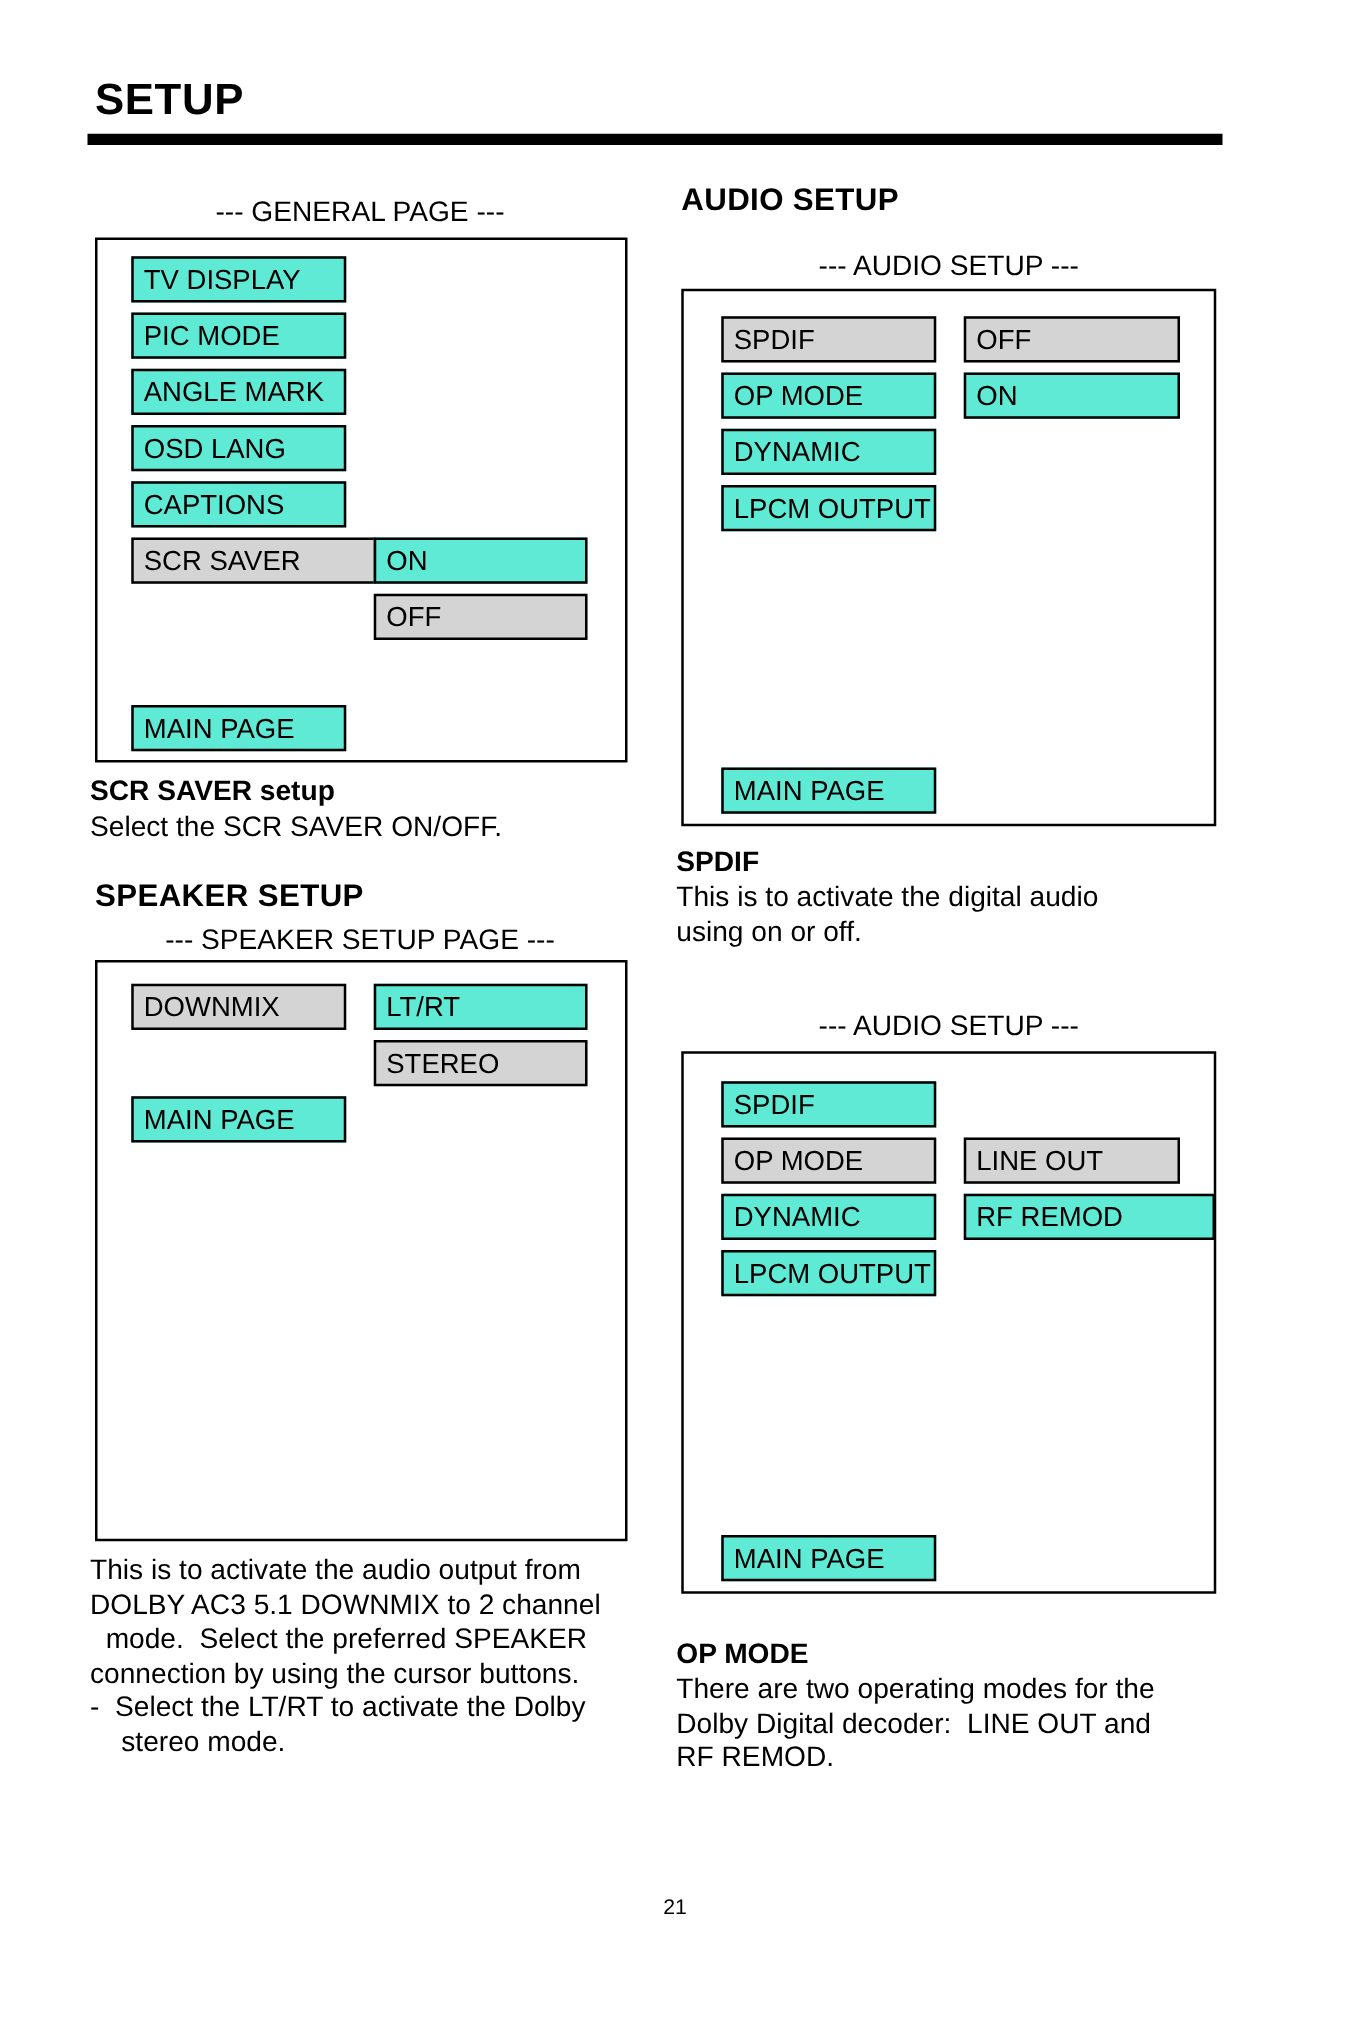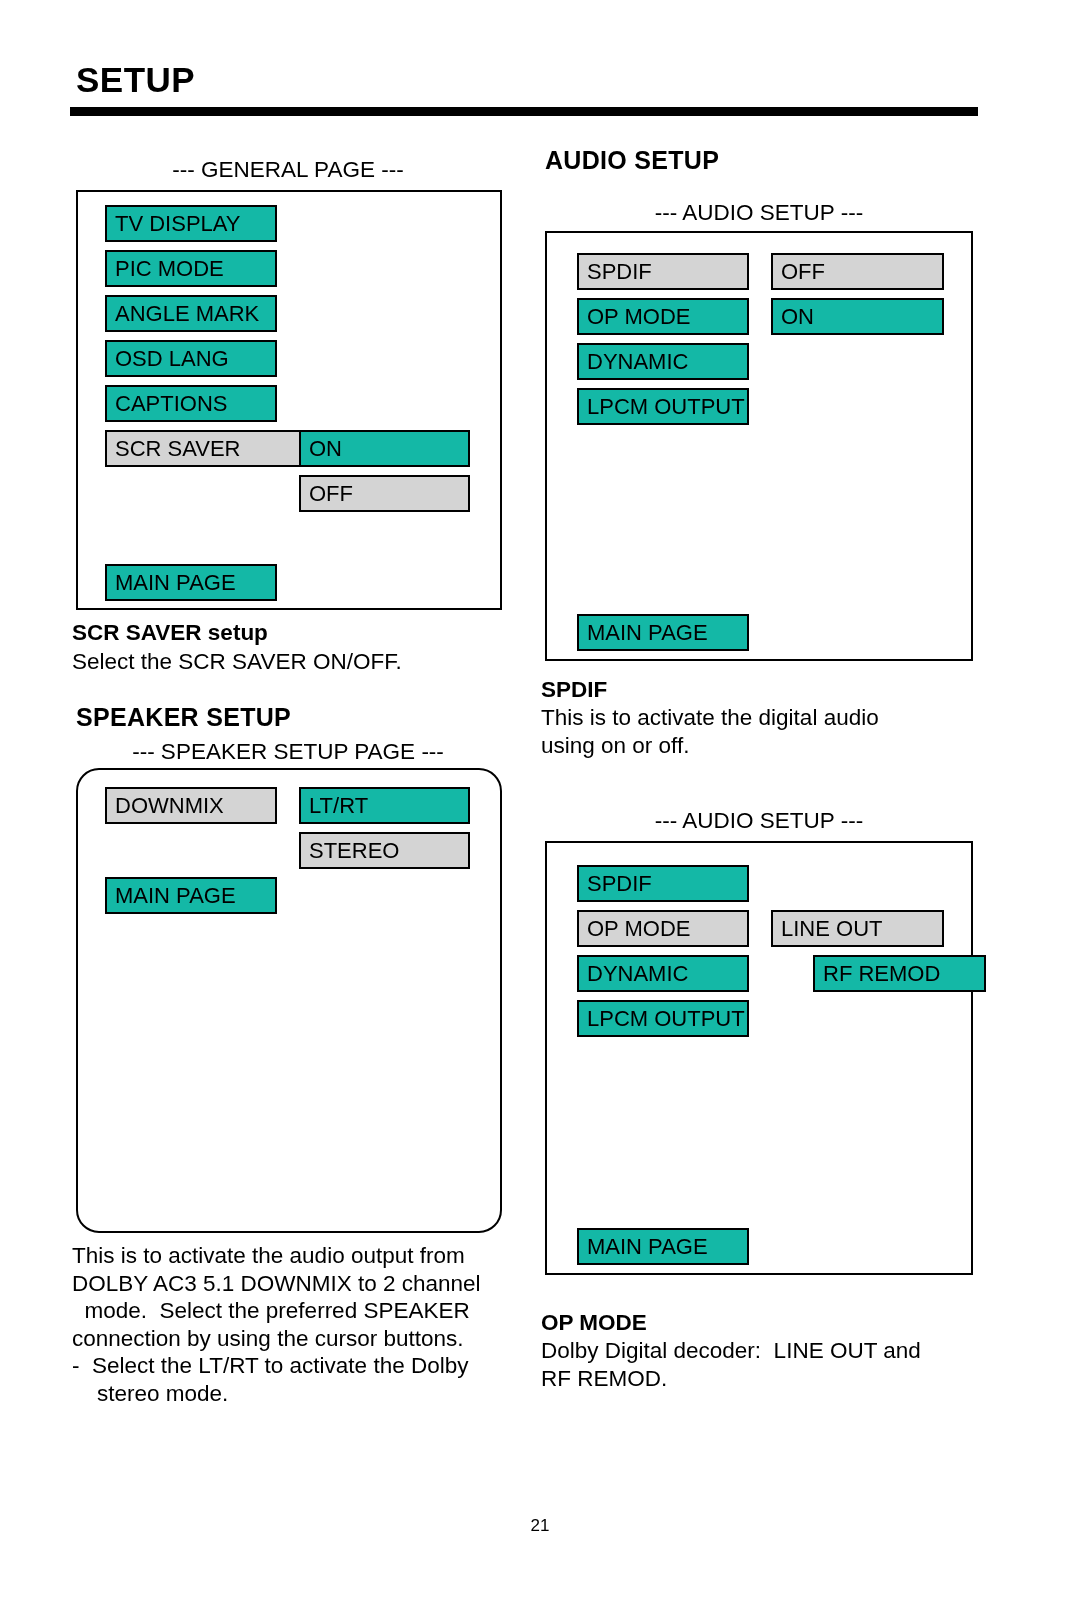--- a/index.html
+++ b/index.html
@@ -81,21 +81,21 @@
     border: 2px solid #000000;
     background: #ffffff;
     box-sizing: border-box;
   }
 
   
   .osd-item {
     position: absolute;
     box-sizing: border-box;
     border: 2px solid #000000;
-    background: #14b8a6;
+    background: #5eead4;
     font-size: 22px;
     line-height: 1;
     display: flex;
     align-items: center;
     padding-left: 8px;
     white-space: nowrap;
   }
   .osd-item.highlight {
     background: #d4d4d4;
   }
@@ -169,21 +169,21 @@
       </div>
     </div>
 
     <div class="bold-label" style="left:72px; top:620px;">SCR SAVER setup</div>
     <div class="body-text" style="left:72px; top:648px; width:460px;">Select the SCR SAVER ON/OFF.</div>
 
     <div class="section-heading" style="left:76px; top:703px;">SPEAKER SETUP</div>
 
     <div class="screen-caption" style="left:76px; top:739px; width:424px;">--- SPEAKER SETUP PAGE ---</div>
 
-    <div class="osd-screen" style="left:76px; top:768px; width:426px; height:465px;border-radius:23px;">
+    <div class="osd-screen" style="left:76px; top:768px; width:426px; height:465px;">
 
       <div class="osd-item highlight" style="left:27px; top:17px; width:172px; height:37px;">
         <span>DOWNMIX</span>
       </div>
 
       <div class="osd-item" style="left:221px; top:17px; width:171px; height:37px;">
         <span>LT/RT</span>
       </div>
       <div class="osd-item highlight" style="left:221px; top:62px; width:171px; height:37px;">
         <span>STEREO</span>
@@ -256,31 +256,32 @@
       <div class="osd-item" style="left:30px; top:112px; width:172px; height:37px;">
         <span>DYNAMIC</span>
       </div>
       <div class="osd-item" style="left:30px; top:157px; width:172px; height:37px;">
         <span>LPCM OUTPUT</span>
       </div>
 
       <div class="osd-item highlight" style="left:224px; top:67px; width:173px; height:37px;">
         <span>LINE OUT</span>
       </div>
-      <div class="osd-item" style="left:224px; top:112px; width:173px; height:37px;margin-left:42px;">
+      <div class="osd-item" style="left:224px; top:112px; width:201px; height:37px;">
         <span>RF REMOD</span>
       </div>
 
       <div class="osd-item" style="left:30px; top:385px; width:172px; height:37px;">
         <span>MAIN PAGE</span>
       </div>
     </div>
 
     <div class="bold-label" style="left:541px; top:1310px;">OP MODE</div>
     <div class="body-text" style="left:541px; top:1337px; width:450px;">
+      <span class="ln">There are two operating modes for the</span>
       <span class="ln">Dolby Digital decoder:  LINE OUT and</span>
       <span class="ln">RF REMOD.</span>
     </div>
   </div>
 
   <div class="page-number">21</div>
 
 </div>
 
 </body></html>

